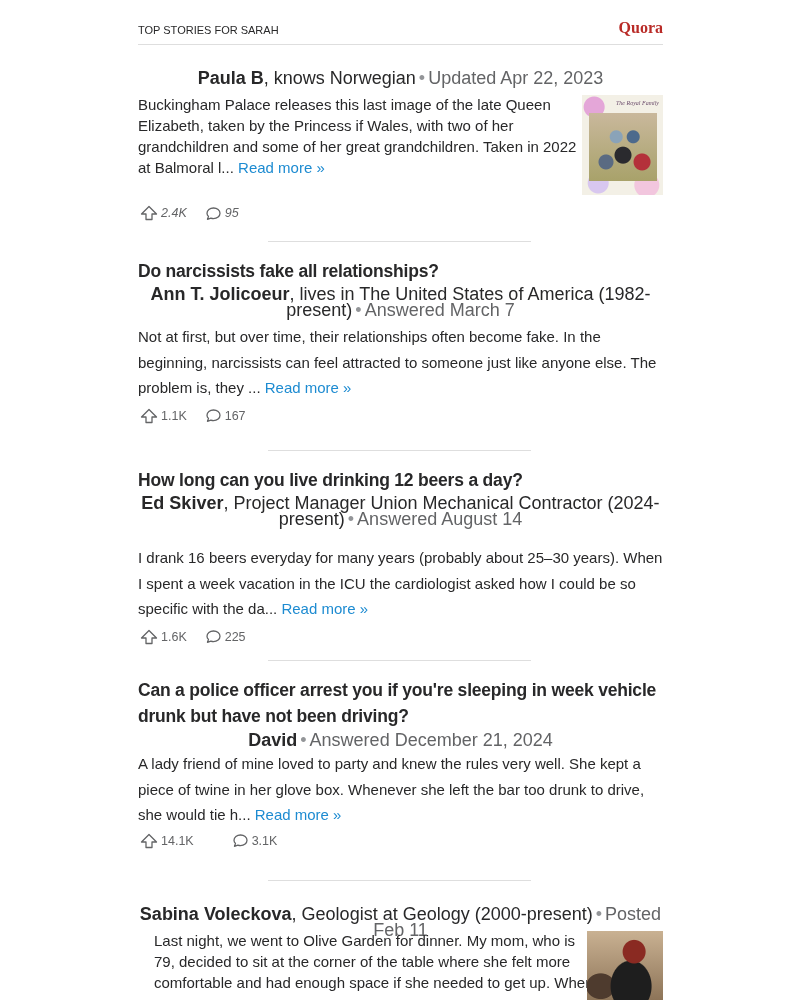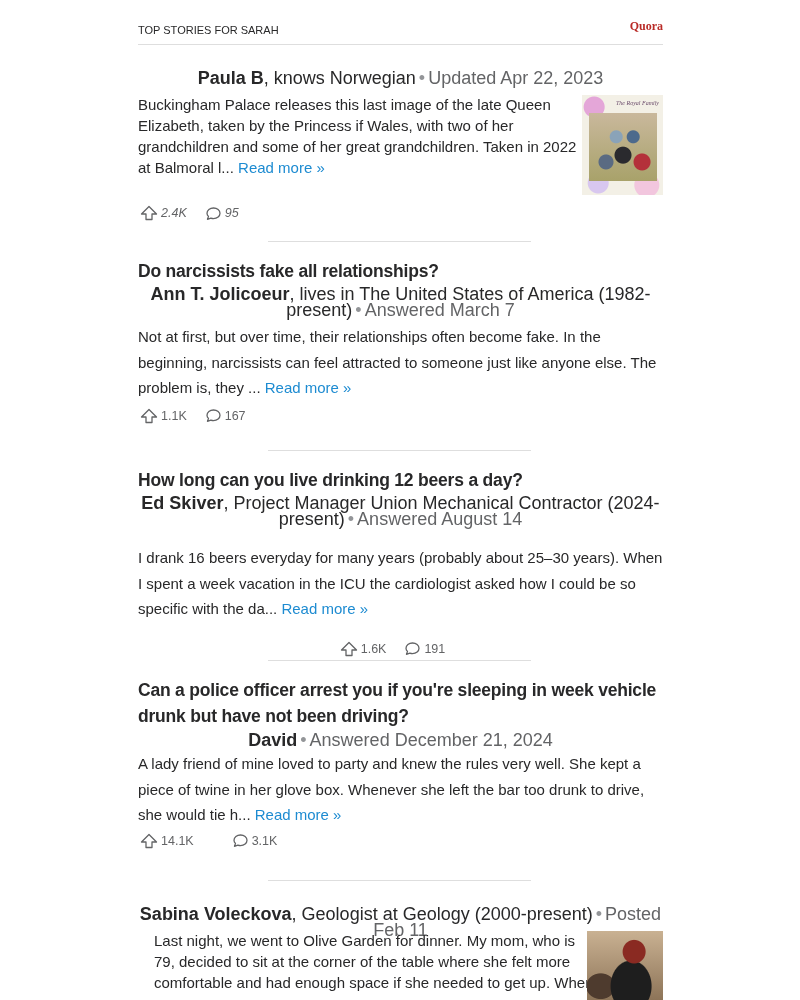--- a/index.html
+++ b/index.html
@@ -2,21 +2,21 @@
 <html><head>
   <meta charset="utf-8">
   <style>
     * { box-sizing: border-box; margin: 0; padding: 0; }
     html, body { width: 800px; height: 1000px; background: #ffffff; overflow: hidden; }
     body { font-family: "Liberation Sans", "DejaVu Sans", sans-serif; color: #282829; }
     .wrap { position: absolute; left: 138px; top: 0; width: 525px; }
 
     .header { height: 45px; border-bottom: 1px solid #dedede; position: relative; }
     .header .title { position: absolute; left: 0; top: 24px; font-size: 11px; color: #282829; letter-spacing: 0; }
-    .header .logo { position: absolute; right: 0; top: 19px; font-family: "Liberation Serif", "DejaVu Serif", serif; font-weight: bold; font-size: 12px; color: #b92b27; }
+    .header .logo { position: absolute; right: 0; top: 19px; font-family: "Liberation Serif", "DejaVu Serif", serif; font-weight: bold; font-size: 16px; color: #b92b27; }
 
     .story { position: relative; }
     .q-title { font-size: 17.5px; font-weight: bold; line-height: 26px; color: #282829; letter-spacing: -0.2px; }
     .meta { font-size: 18px; line-height: 16px; color: #636466; text-align: center; }
     .meta .author { font-weight: bold; color: #282829; }
     .meta .cred { color: #282829; }
     .meta .dot { color: #939598; margin: 0 3px; }
     .meta .when { color: #636466; }
     .body { font-size: 15px; line-height: 25.6px; color: #282829; }
     .body .more { color: #2e69ff; color: #1d8bd1; cursor: pointer; }
@@ -121,32 +121,32 @@
 
   <div class="story" style="position:absolute; top:467px; left:0; width:525px;">
     <div class="q-title">How long can you live drinking 12 beers a day?</div>
     <div class="meta" style="margin-top:2px;">
       <span class="author">Ed Skiver</span><span class="cred">, Project Manager Union Mechanical Contractor (2024-present)</span><span class="dot">•</span><span class="when">Answered August 14</span>
     </div>
     <div class="body" style="margin-top:18px;">
       <span>I drank 16 beers everyday for many years (probably about 25–30 years). When I spent a week vacation in the ICU the cardiologist asked how I could be so specific with the da...</span>
       <span class="more">Read more »</span>
     </div>
-    <div class="actions" style="margin-top:18px; margin-left:2px;justify-content:center;">
+    <div class="actions" style="margin-top:6px; margin-left:2px;">
       <span class="act">
         <svg width="18" height="16" viewBox="0 0 18 16">
             <path d="M9 1.5 L16.5 9 H12 V14.5 H6 V9 H1.5 Z" fill="none" stroke="#636466" stroke-width="1.3" stroke-linejoin="round"></path>
           </svg>
         <span>1.6K</span>
       </span>
       <span class="act">
         <svg width="17" height="15" viewBox="0 0 17 15">
             <path d="M8.5 2 C12.2 2 15 4.3 15 7.3 C15 10.3 12.2 12.6 8.5 12.6 C7.5 12.6 6.6 12.4 5.8 12.1 L2.5 13.3 L3.5 10.4 C2.5 9.5 2 8.5 2 7.3 C2 4.3 4.8 2 8.5 2 Z" fill="none" stroke="#636466" stroke-width="1.3" stroke-linejoin="round"></path>
           </svg>
-        <span>191</span>
+        <span>225</span>
       </span>
     </div>
   </div>
   <div class="sep" style="top:660px;"></div>
 
   <div class="story" style="position:absolute; top:677px; left:0; width:525px;">
     <div class="q-title">Can a police officer arrest you if you're sleeping in week vehicle drunk but have not been driving?</div>
     <div class="meta" style="margin-top:3px;">
       <span class="author">David</span><span class="dot">•</span><span class="when">Answered December 21, 2024</span>
     </div>

